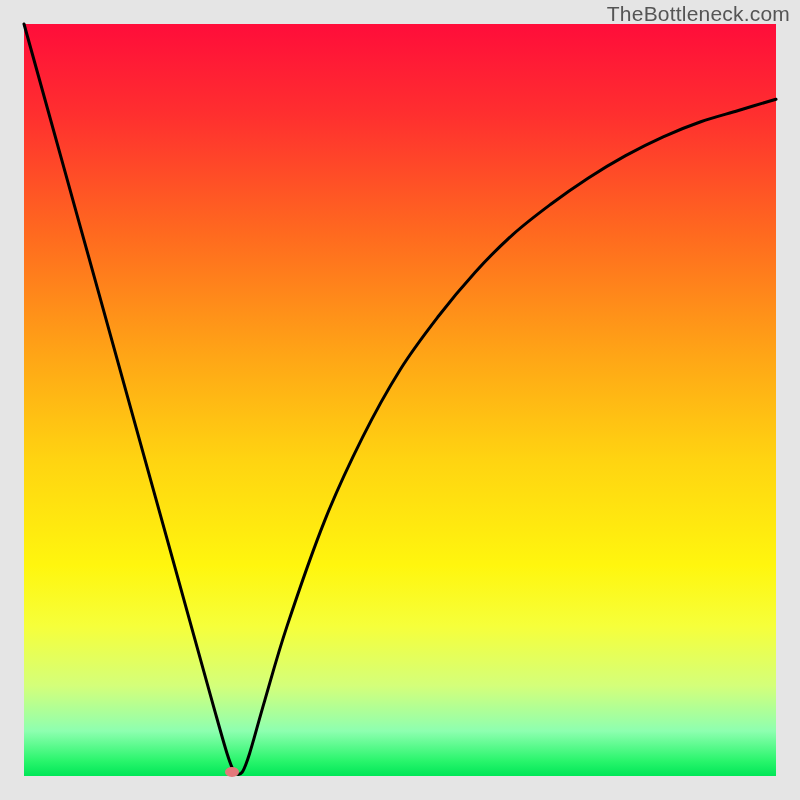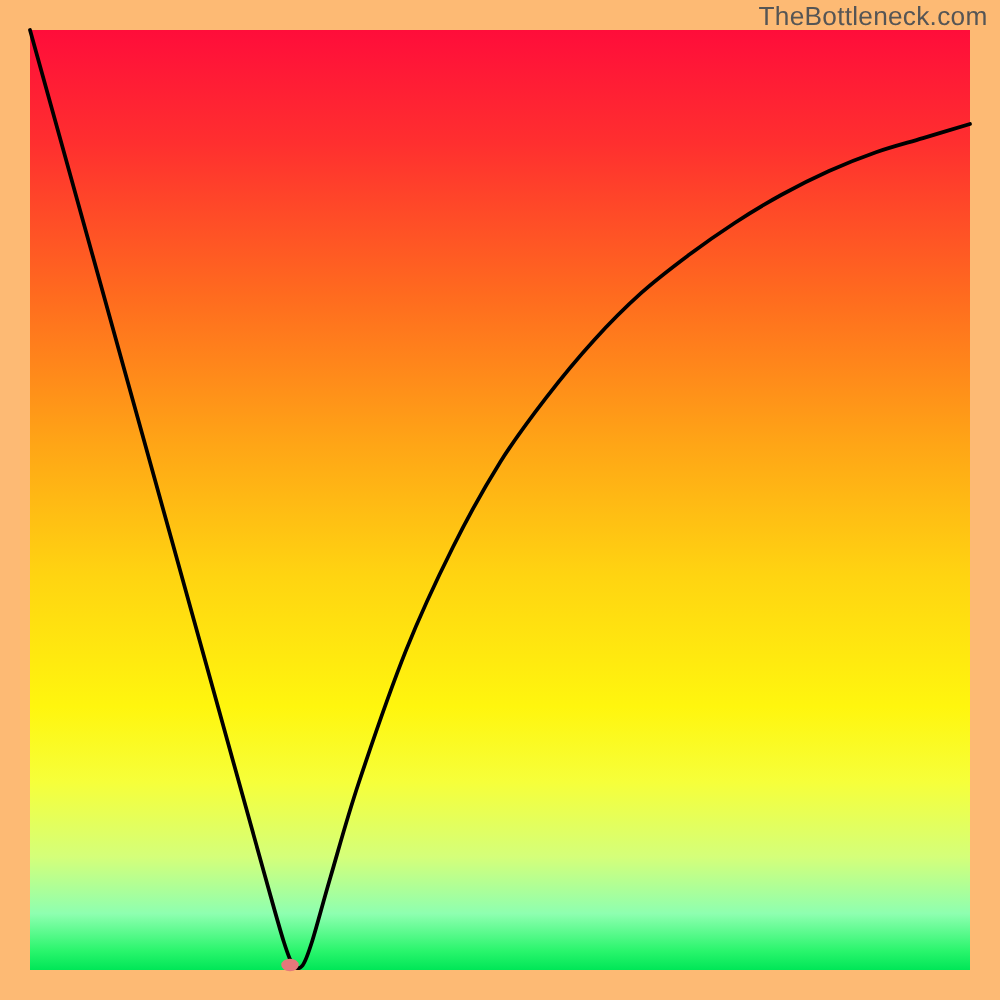--- a/index.html
+++ b/index.html
@@ -8,21 +8,21 @@
     width: 800px;
     height: 800px;
     overflow: hidden;
     background: #000000;
     font-family: Arial, Helvetica, sans-serif;
   }
   .frame {
     position: relative;
     width: 800px;
     height: 800px;
-    background: #fdba74;
+    background: #e5e5e5;
   }
   .plot-area {
     position: absolute;
     left: 24px;
     top: 24px;
     width: 752px;
     height: 752px;
     background: linear-gradient(to bottom,
       #ff0d3a 0%,
       #ff2f2f 12%,

